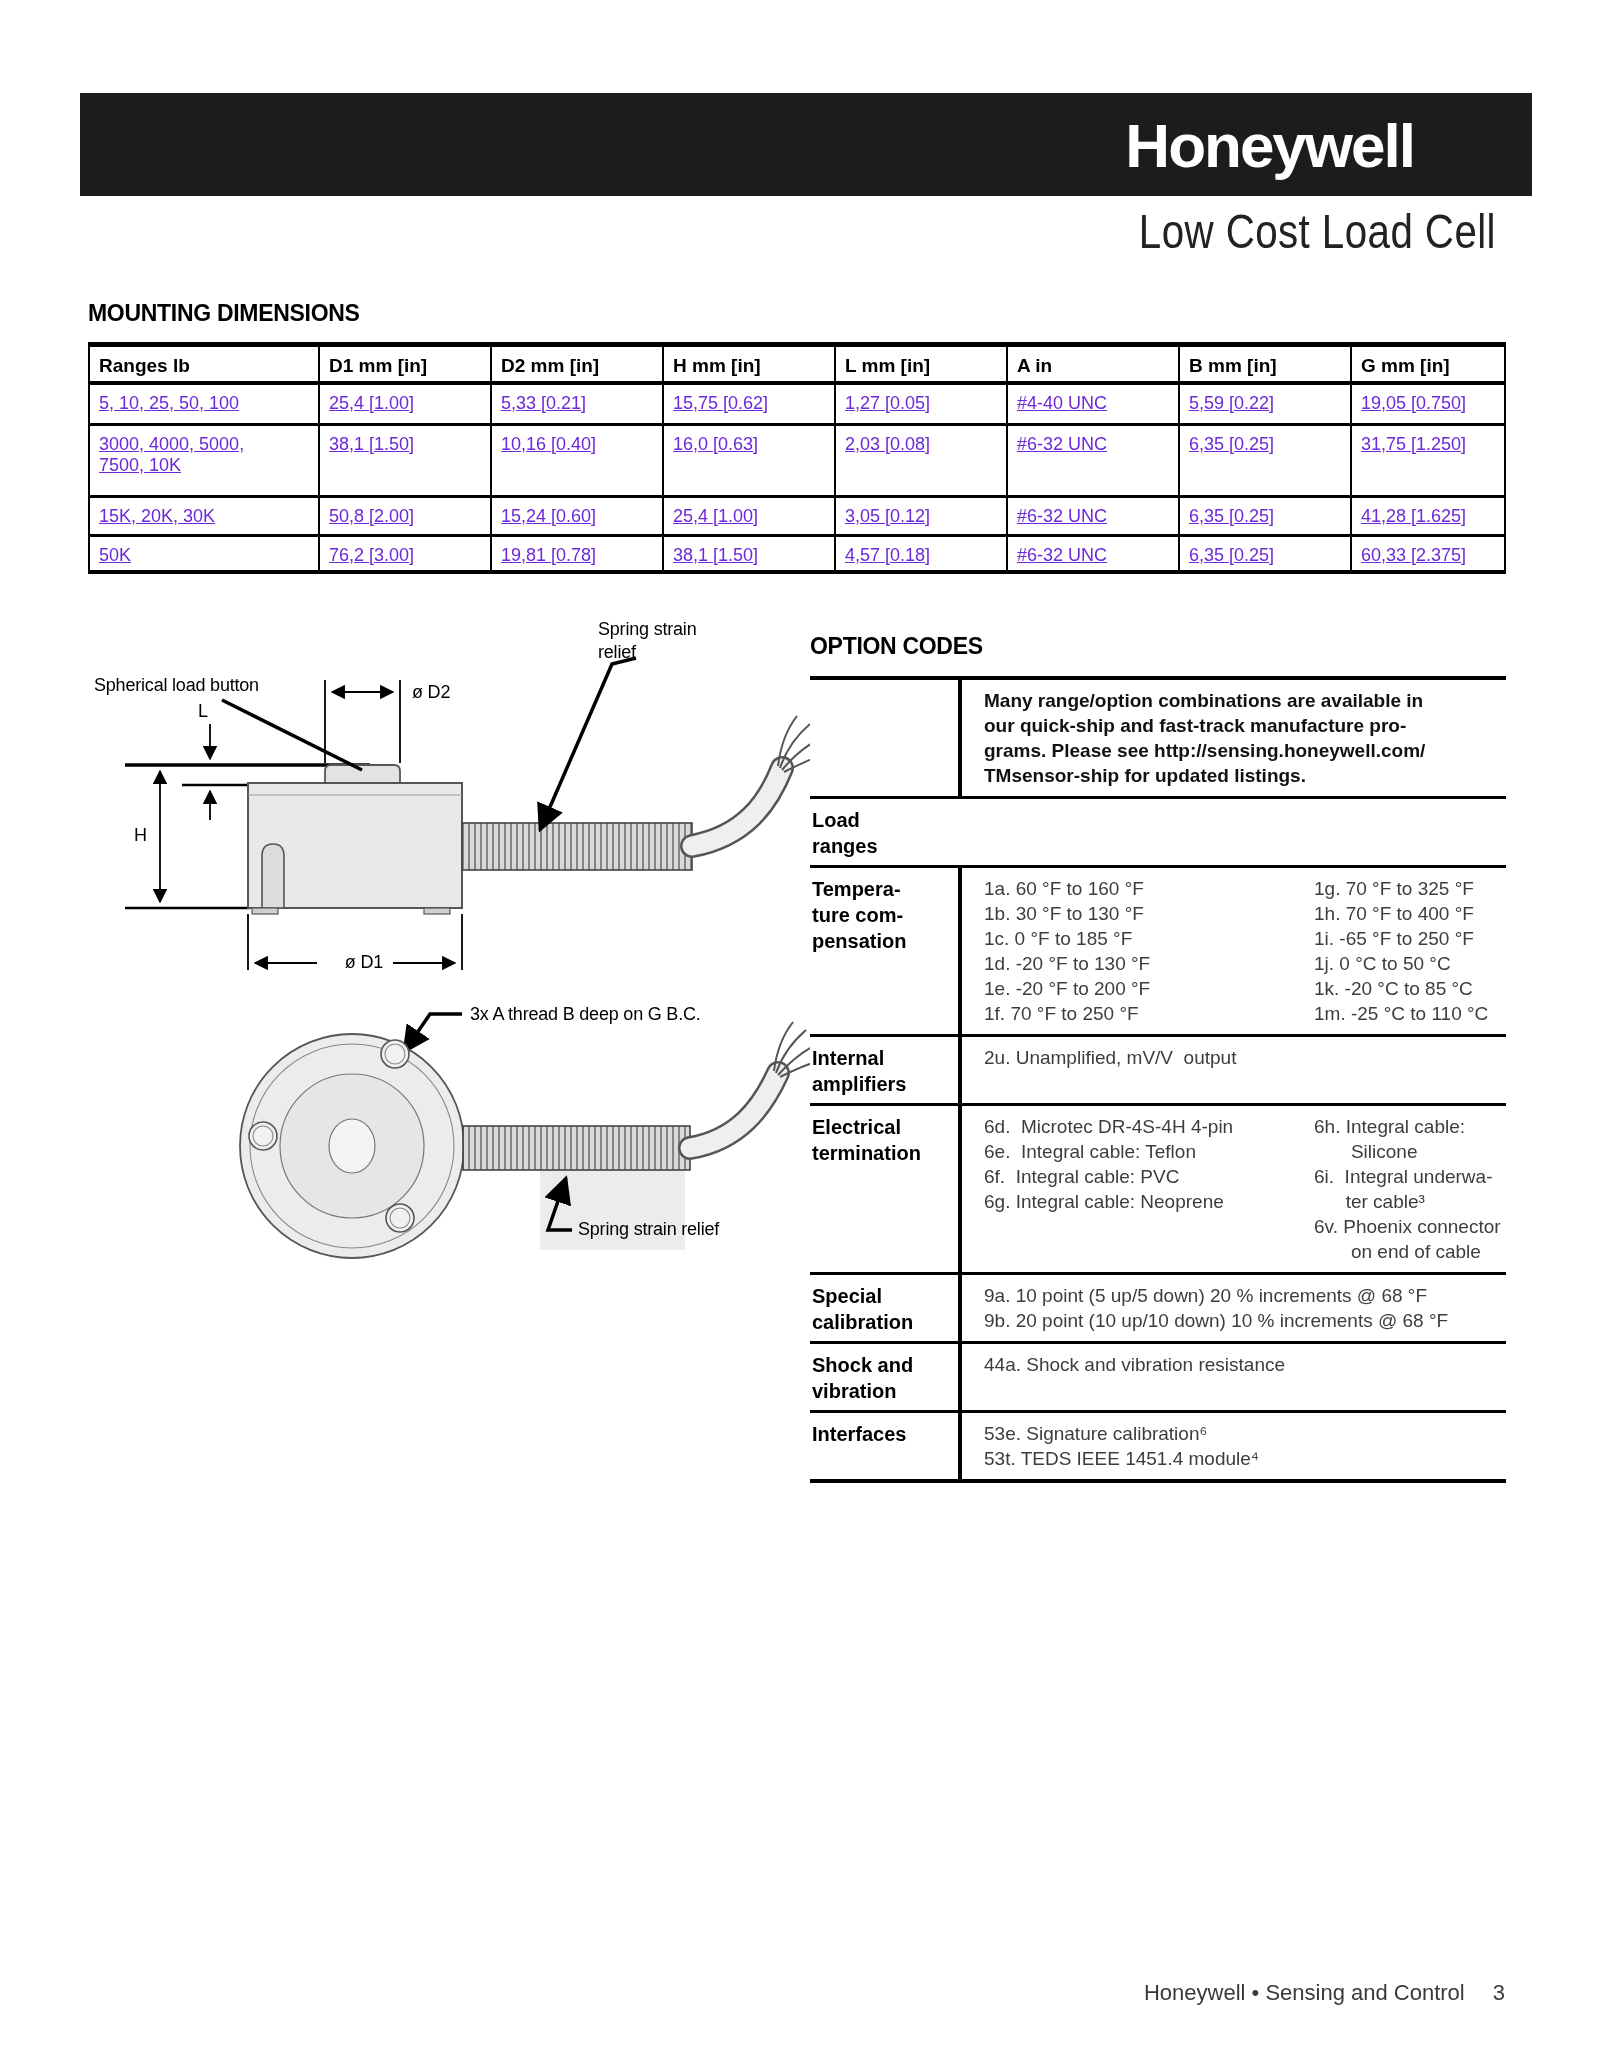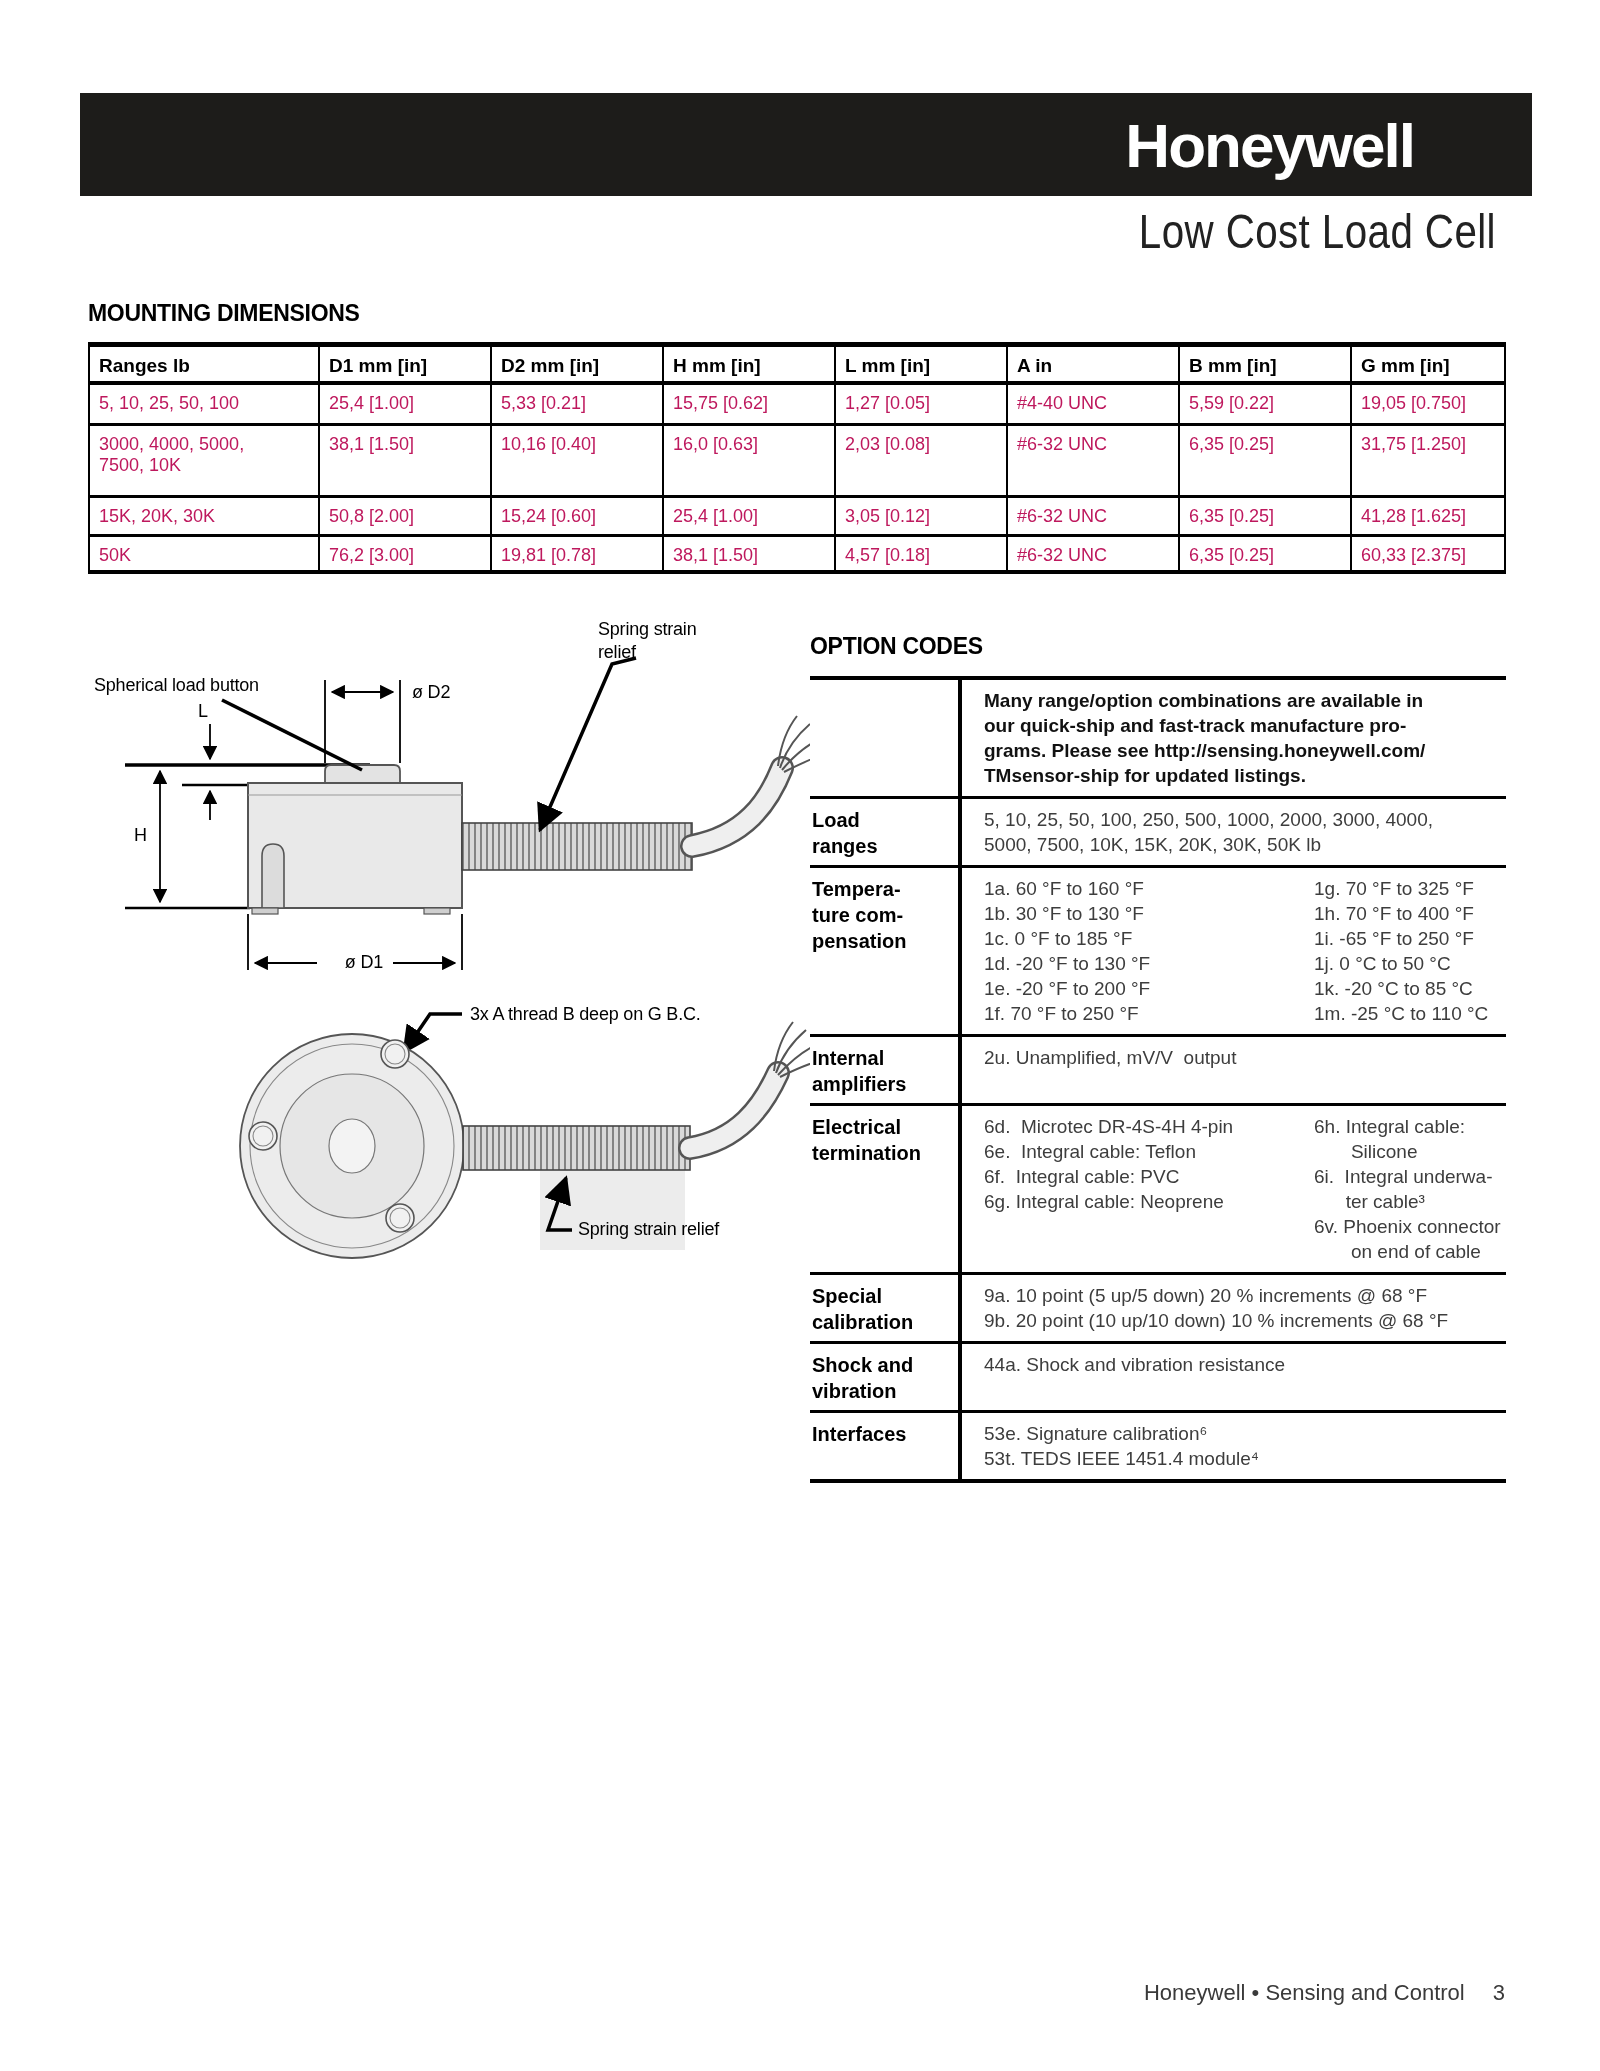--- a/index.html
+++ b/index.html
@@ -24,21 +24,21 @@
   .section-title { position:absolute; font-size:23px; font-weight:bold; letter-spacing:-0.3px; color:#000; }
   #mounting-title { left:88px; top:300px; }
   #oc-title { left:810px; top:633px; }
   
   .mt { position:absolute; left:88px; top:342px; width:1416px; border-collapse:collapse; table-layout:fixed; }
   .mt th, .mt td {
     border:2px solid #000; vertical-align:top; text-align:left;
     padding:8px 9px 4px 9px; white-space:pre-wrap; overflow:hidden;margin-left:25px;
   }
   .mt th { border-bottom:4px solid #000; font-size:19px; font-weight:bold; color:#000; }
-  .mt td { border-top:3px solid #000; font-size:18px; color:#be185d; }
+  .mt td { border-top:3px solid #000; font-size:18px; color:#6d28d9;text-decoration:underline; }
   .mt { border:2px solid #000; border-top:5px solid #000; border-bottom:4px solid #000; }
   
   .oc-table { position:absolute; left:810px; top:676px; width:696px; border-top:4px solid #000; border-bottom:4px solid #000; }
   .oc-row { display:flex; align-items:stretch; }
   .oc-row + .oc-row { border-top:3px solid #000; }
   .oc-label {
     width:148px; flex:0 0 148px; padding:8px 6px 6px 2px;
     font-size:20px; font-weight:bold; color:#000; white-space:pre-line; line-height:1.3;
   }
   .oc-content {
@@ -237,22 +237,20 @@
       <div class="oc-label"></div>
       <div class="oc-content bold oc-multi">Many range/option combinations are available in
 our quick-ship and fast-track manufacture pro-
 grams. Please see http://sensing.honeywell.com/
 TMsensor-ship for updated listings.</div>
     </div>
 
     <div class="oc-row" style="min-height:64px">
       <div class="oc-label">Load
 ranges</div>
-      <div class="oc-content oc-multi">5, 10, 25, 50, 100, 250, 500, 1000, 2000, 3000, 4000,
-5000, 7500, 10K, 15K, 20K, 30K, 50K lb</div>
     </div>
 
     <div class="oc-row" style="min-height:166px">
       <div class="oc-label">Tempera-
 ture com-
 pensation</div>
       <div class="oc-content">
         <div class="oc-cols">
           <div class="oc-col-left">
             <div class="oc-line">1a. 60 °F to 160 °F</div>

